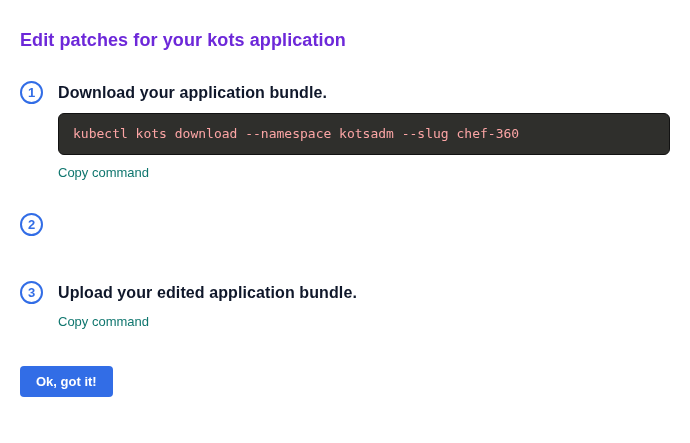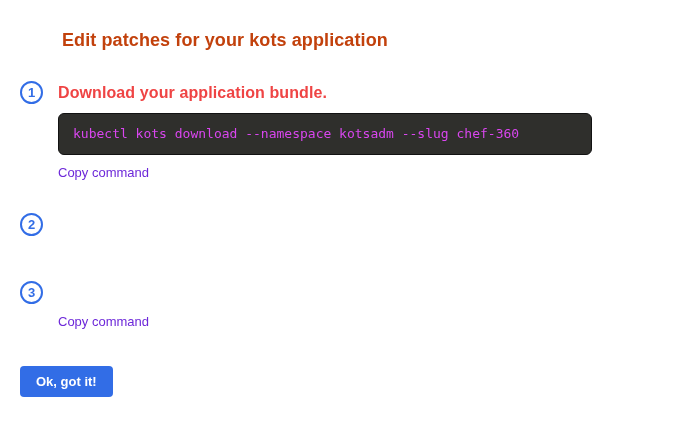--- a/index.html
+++ b/index.html
@@ -9,23 +9,22 @@
     color: #323232;
     overflow: hidden;
   }
   .container {
     padding: 30px 20px 0 20px;
     width: 690px;
   }
   .page-title {
     font-size: 18px;
     font-weight: bold;
-    color: #c2410c;
+    color: #6d28d9;
     letter-spacing: 0.1px;
-    margin-left: 42px;
   }
   .step {
     display: flex;
     align-items: center;
   }
   .step-1 { margin-top: 30px; }
   .step-2 { margin-top: 32px; }
   .step-3 { margin-top: 45px; }
   .step-circle {
     width: 23px;
@@ -38,45 +37,45 @@
     font-weight: bold;
     display: flex;
     align-items: center;
     justify-content: center;
     background: #ffffff;
   }
   .step-label {
     margin-left: 15px;
     font-size: 16px;
     font-weight: bold;
-    color: #ef4444;
+    color: #0f172a;
     letter-spacing: 0.1px;
   }
   .step-content {
     margin-left: 38px;
   }
   .code-block {
     margin-top: 9px;
-    width: 534px;
+    width: 612px;
     background: #2f2f2c;
     border: 1px solid #121212;
     border-radius: 6px;
     padding: 12px 14px;
     font-family: "DejaVu Sans Mono", "Liberation Mono", monospace;
     font-size: 13px;
     line-height: 16px;
-    color: #d946ef;
+    color: #fca5a5;
     white-space: pre;
     overflow: hidden;
   }
   .copy-link {
     display: inline-block;
     margin-top: 10px;
     font-size: 13px;
-    color: #6d28d9;
+    color: #0f766e;
     text-decoration: none;
     cursor: pointer;
   }
   .ok-button {
     margin: 36px 0 0 0;
     display: inline-block;
     background: #326de6;
     color: #ffffff;
     font-family: "Liberation Sans", sans-serif;
     font-size: 13px;
@@ -102,20 +101,21 @@
     <div class="code-block">kubectl kots download --namespace kotsadm --slug chef-360</div>
     <a class="copy-link">Copy command</a>
   </div>
 
   <div class="step step-2">
     <div class="step-circle">2</div>
   </div>
 
   <div class="step step-3">
     <div class="step-circle">3</div>
+    <div class="step-label">Upload your edited application bundle.</div>
   </div>
   <div class="step-content">
     <a class="copy-link">Copy command</a>
   </div>
 
   <div>
     <button class="ok-button">Ok, got it!</button>
   </div>
 
 </div>

